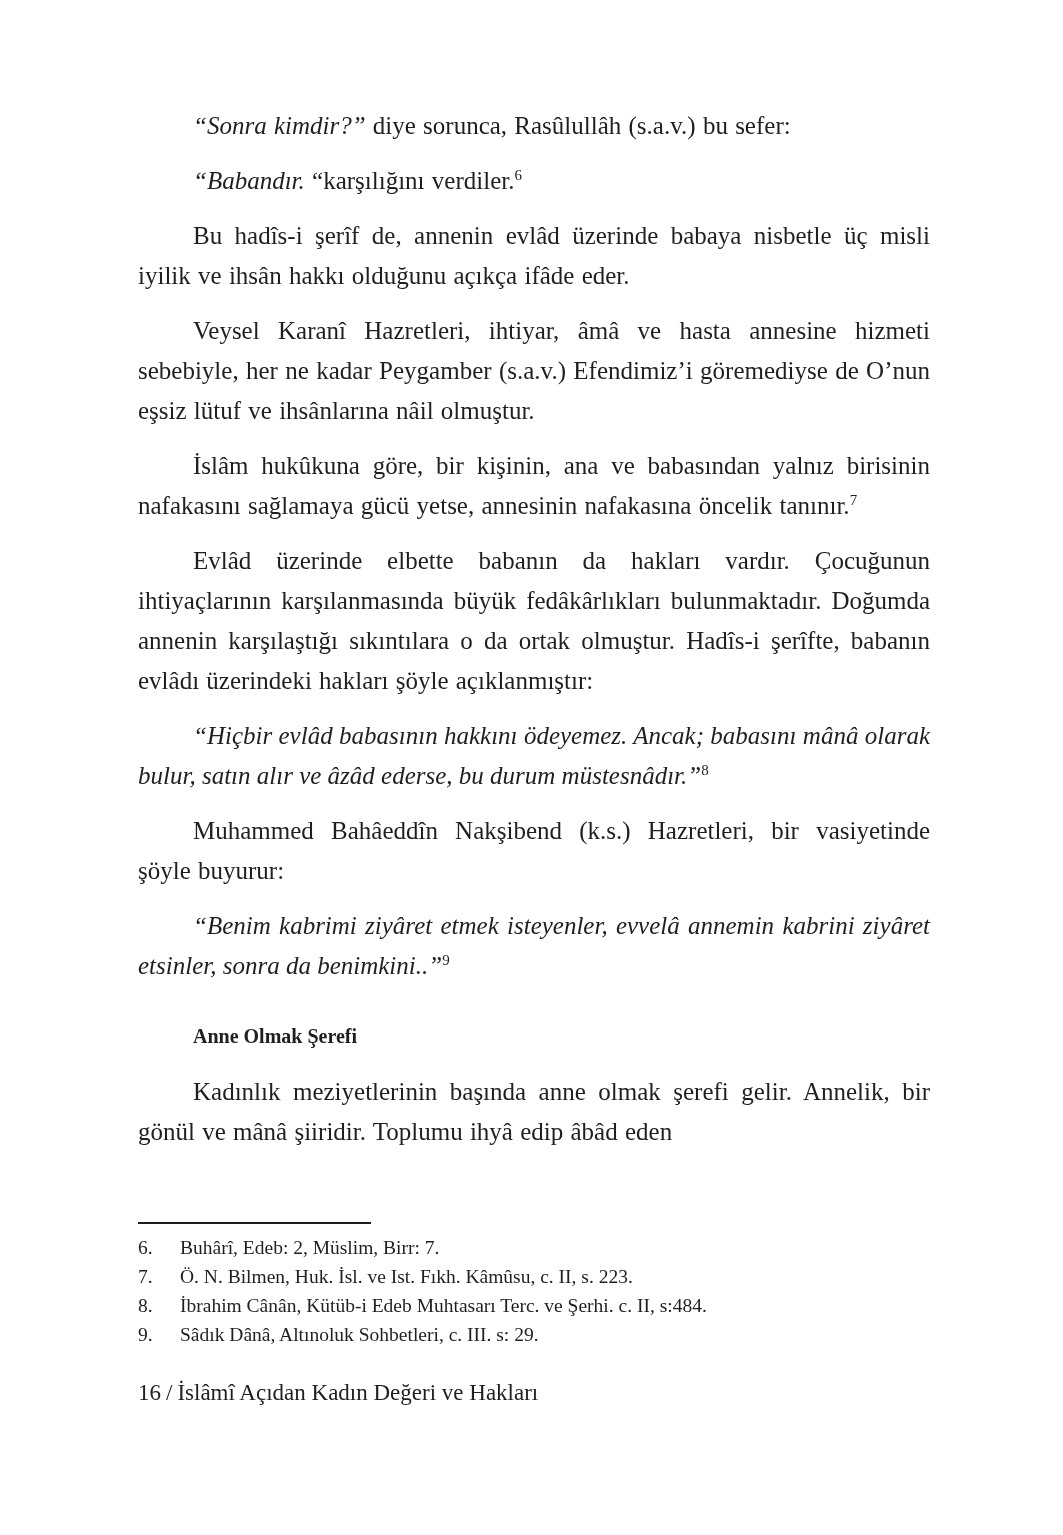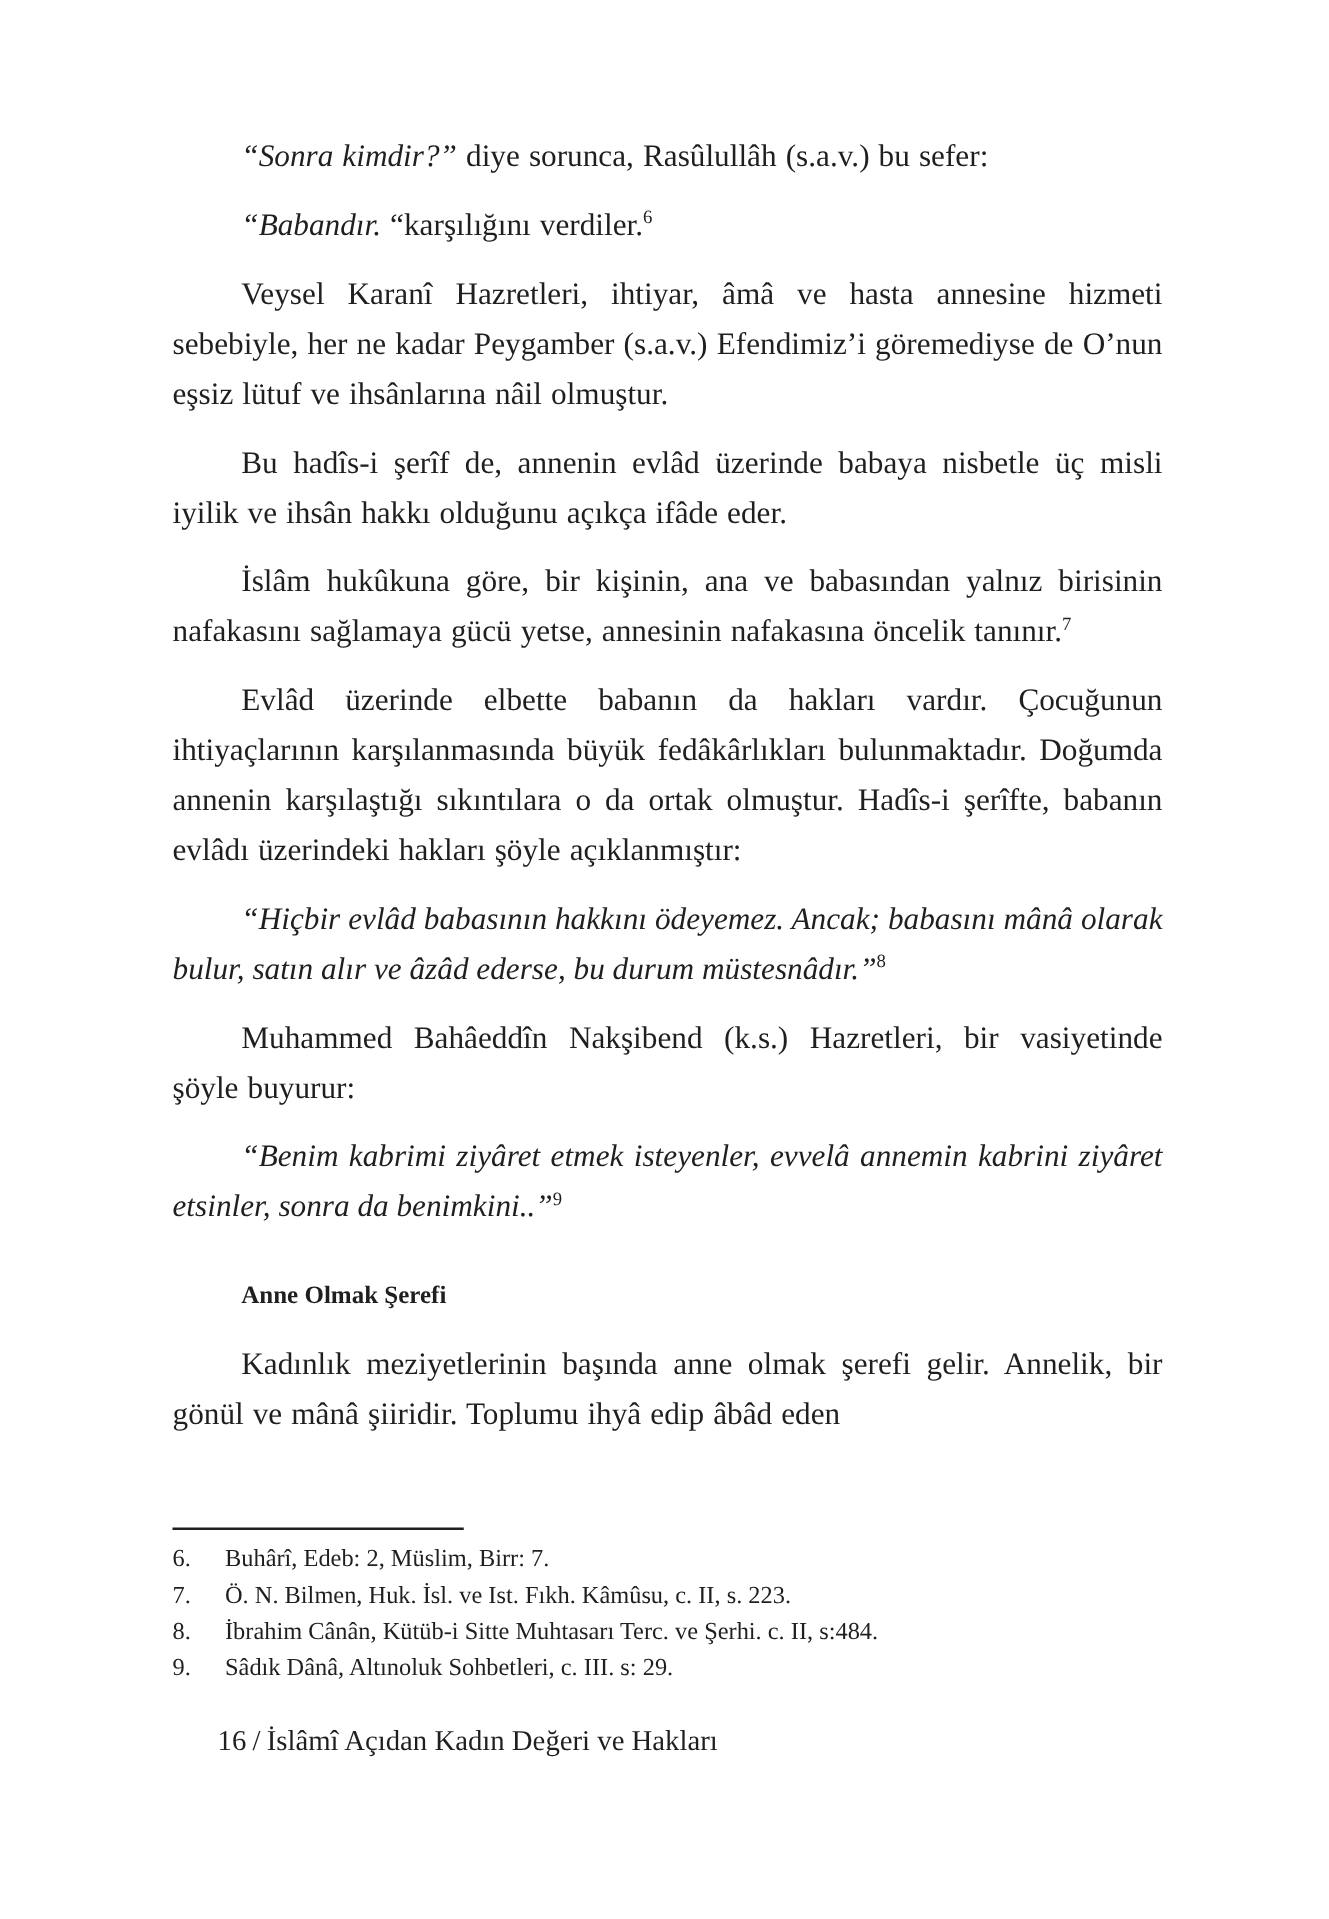--- a/index.html
+++ b/index.html
@@ -64,38 +64,37 @@
   }
   .footnote { display: flex; }
   .fn-num { width: 42px; flex-shrink: 0; }
   .fn-text { flex: 1; }
   .page-footer {
     position: absolute;
     left: 138px;
     top: 1378px;
     font-size: 23px;
     line-height: 30px;
-    margin-left: 36px;
   }
   .page-footer span { margin-right: 5px; }
 </style>
 </head>
 <body>
 
 <div class="page">
 
   <main class="body-text">
 
     <p class="para"><em>“Sonra kimdir?”</em><span> diye sorunca, Rasûlullâh (s.a.v.) bu sefer:</span></p>
 
     <p class="para"><em>“Babandır. </em><span>“karşılığını verdiler.</span><sup>6</sup></p>
 
+    <p class="para"><span>Bu hadîs-i şerîf de, annenin evlâd üzerinde babaya nisbetle üç misli iyilik ve ihsân hakkı olduğunu açıkça ifâde eder.</span></p>
+
     <p class="para"><span>Veysel Karanî Hazretleri, ihtiyar, âmâ ve hasta annesine hizmeti sebebiyle, her ne kadar Peygamber (s.a.v.) Efendimiz’i göremediyse de O’nun eşsiz lütuf ve ihsânlarına nâil olmuştur.</span></p>
-
-    <p class="para"><span>Bu hadîs-i şerîf de, annenin evlâd üzerinde babaya nisbetle üç misli iyilik ve ihsân hakkı olduğunu açıkça ifâde eder.</span></p>
 
     <p class="para"><span>İslâm hukûkuna göre, bir kişinin, ana ve babasından yalnız birisinin nafakasını sağlamaya gücü yetse, annesinin nafakasına öncelik tanınır.</span><sup>7</sup></p>
 
     <p class="para"><span>Evlâd üzerinde elbette babanın da hakları vardır. Çocuğunun ihtiyaçlarının karşılanmasında büyük fedâkârlıkları bulunmaktadır. Doğumda annenin karşılaştığı sıkıntılara o da ortak olmuştur. Hadîs-i şerîfte, babanın evlâdı üzerindeki hakları şöyle açıklanmıştır:</span></p>
 
     <p class="quote-para"><span>“Hiçbir evlâd babasının hakkını ödeyemez. Ancak; babasını mânâ olarak bulur, satın alır ve âzâd ederse, bu durum müstesnâdır.”</span><sup>8</sup></p>
 
     <p class="para"><span>Muhammed Bahâeddîn Nakşibend (k.s.) Hazretleri, bir vasiyetinde şöyle buyurur:</span></p>
 
     <p class="quote-para"><span>“Benim kabrimi ziyâret etmek isteyenler, evvelâ annemin kabrini ziyâret etsinler, sonra da benimkini..”</span><sup>9</sup></p>
@@ -114,21 +113,21 @@
       <span class="fn-text">Buhârî, Edeb: 2, Müslim, Birr: 7.</span>
     </div>
 
     <div class="footnote">
       <span class="fn-num">7.</span>
       <span class="fn-text">Ö. N. Bilmen, Huk. İsl. ve Ist. Fıkh. Kâmûsu, c. II, s. 223.</span>
     </div>
 
     <div class="footnote">
       <span class="fn-num">8.</span>
-      <span class="fn-text">İbrahim Cânân, Kütüb-i Sitte Muhtasarı Terc. ve Şerhi. c. II, s:484.</span>
+      <span class="fn-text">İbrahim Cânân, Kütüb-i Edeb Muhtasarı Terc. ve Şerhi. c. II, s:484.</span>
     </div>
 
     <div class="footnote">
       <span class="fn-num">9.</span>
       <span class="fn-text">Sâdık Dânâ, Altınoluk Sohbetleri, c. III. s: 29.</span>
     </div>
   </section>
 
   <footer class="page-footer">
     <span>16</span><span>/</span><span>İslâmî Açıdan Kadın Değeri ve Hakları</span>

